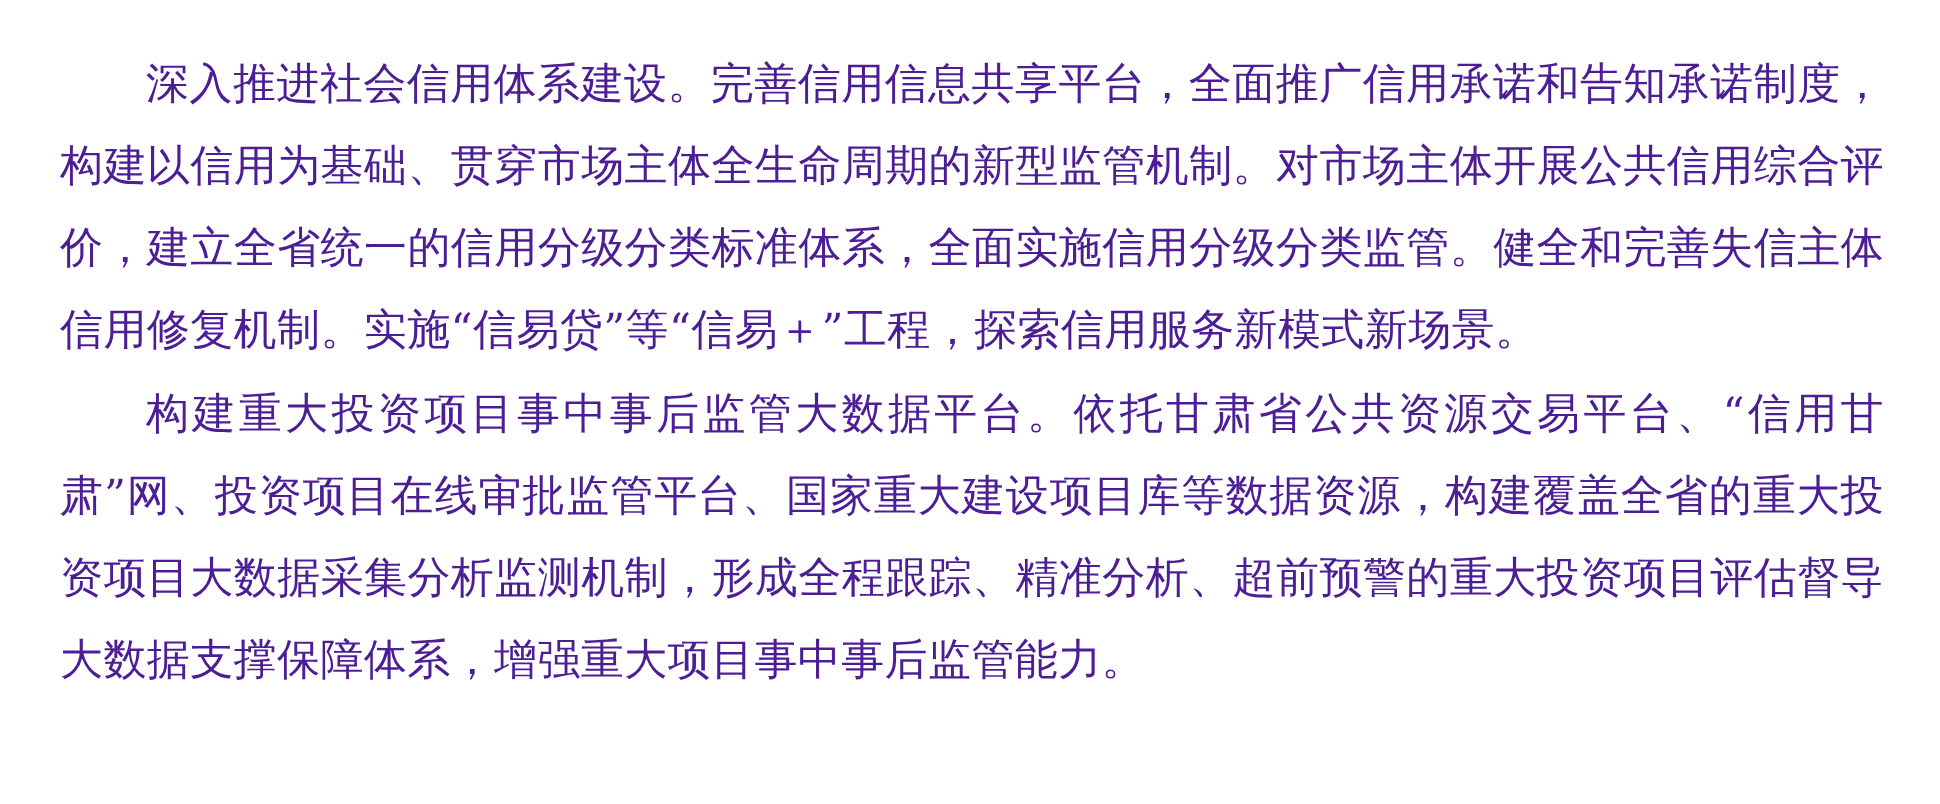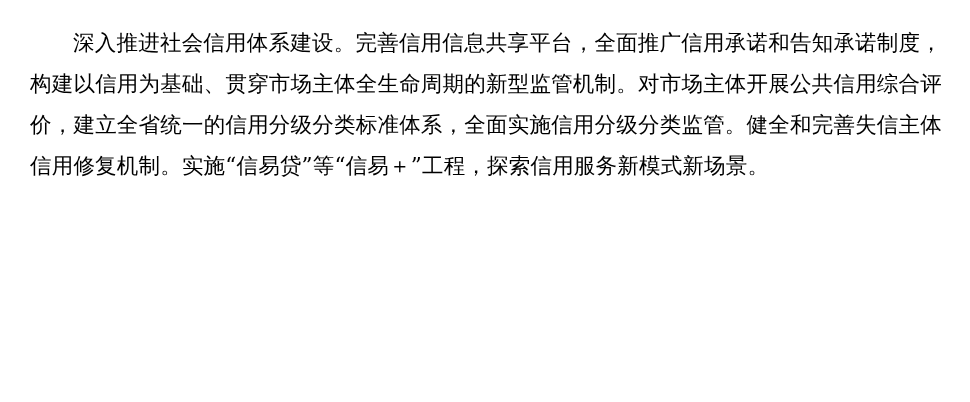--- a/index.html
+++ b/index.html
@@ -21,30 +21,31 @@
     background: #ffffff;
   }
   .doc-body {
     display: block;
   }
   .para {
     margin: 0 0 0 0;
     text-indent: 2em;
     font-size: 21.5px;
     line-height: 41px;
-    color: #000000;
+    color: #4c1d95;
     text-align: justify;
     text-justify: inter-ideograph;
     letter-spacing: 0.2px;
     font-family: "DejaVu Serif", "Liberation Serif", serif;
   }
   .para + .para {
     margin-top: 1px;
   }
 </style>
 </head>
 <body>
 
 <div class="page">
   <div class="doc-body">
     <p class="para">深入推进社会信用体系建设。完善信用信息共享平台，全面推广信用承诺和告知承诺制度，构建以信用为基础、贯穿市场主体全生命周期的新型监管机制。对市场主体开展公共信用综合评价，建立全省统一的信用分级分类标准体系，全面实施信用分级分类监管。健全和完善失信主体信用修复机制。实施“信易贷”等“信易＋”工程，探索信用服务新模式新场景。</p>
+    <p class="para">构建重大投资项目事中事后监管大数据平台。依托甘肃省公共资源交易平台、“信用甘肃”网、投资项目在线审批监管平台、国家重大建设项目库等数据资源，构建覆盖全省的重大投资项目大数据采集分析监测机制，形成全程跟踪、精准分析、超前预警的重大投资项目评估督导大数据支撑保障体系，增强重大项目事中事后监管能力。</p>
   </div>
 </div>
 
 </body></html>

